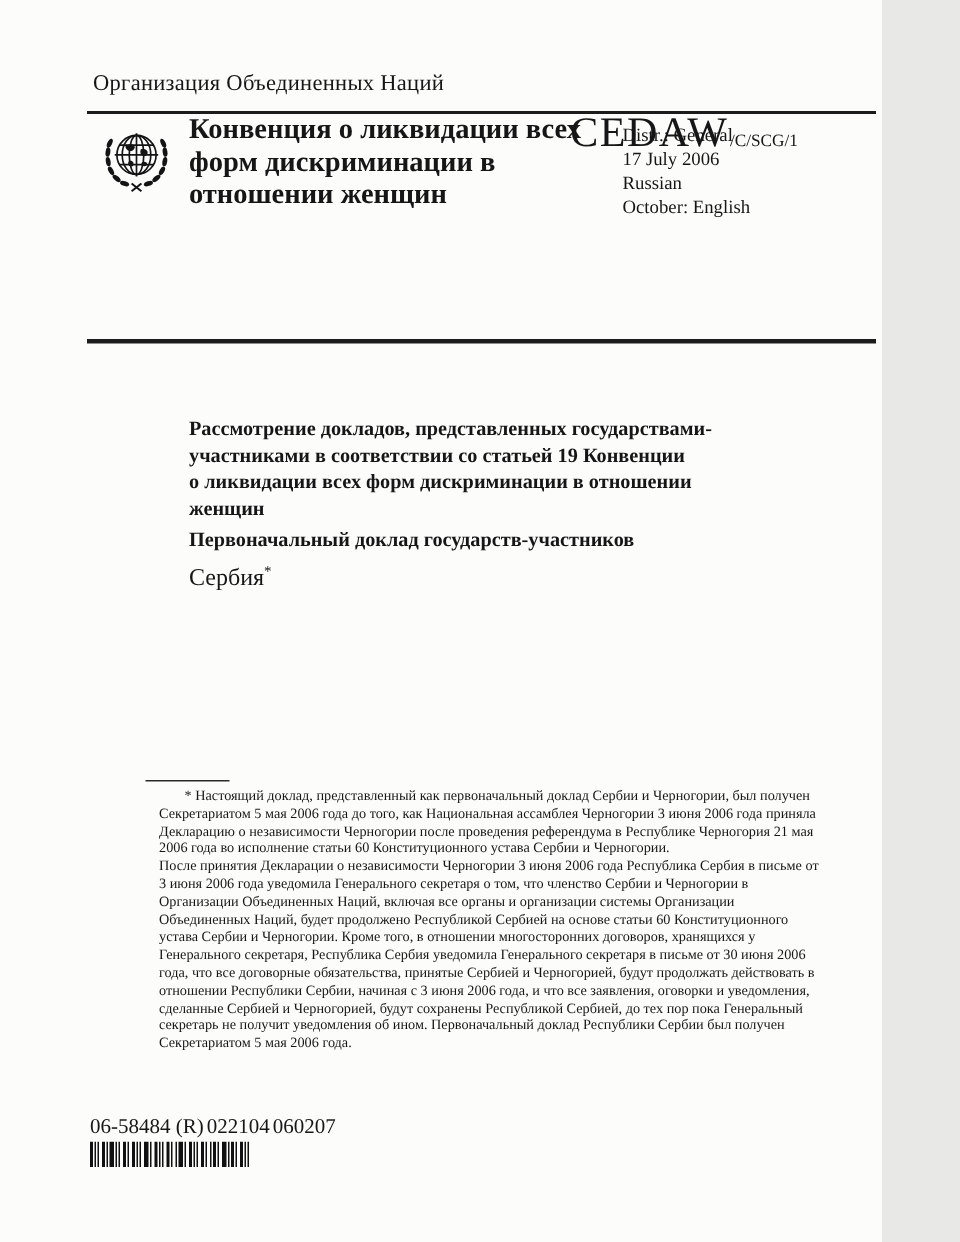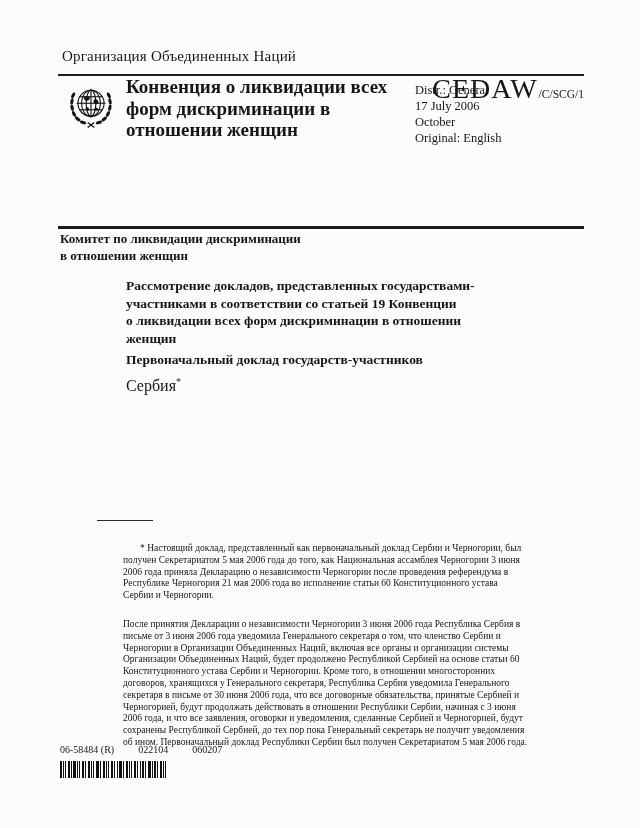--- a/index.html
+++ b/index.html
@@ -3,21 +3,21 @@
 <meta charset="utf-8">
 <style>
   html, body { margin: 0; padding: 0; }
   body {
     width: 640px; height: 828px;
     background: #e8e8e6;
     font-family: "Liberation Serif", "DejaVu Serif", serif;
   }
   .page {
     position: relative;
-    width: 640px; height: 828px;
+    width: 588px; height: 828px;
     background: #fcfcfa;
     color: #161616;
     overflow: hidden;
   }
   .abs { position: absolute; }
 
   
   .org-name {
     left: 62px; top: 48px;
     font-size: 15px; letter-spacing: 0.2px;
@@ -78,28 +78,28 @@
   .country sup { font-size: 10px; line-height: 0; }
 
   
   .fn-sep { left: 97px; top: 520px; width: 56px; height: 1px; background: #2a2a2a; }
   .footnote {
     left: 106px; top: 526px;
     width: 440px;
     font-size: 9.5px; line-height: 11.8px;
     text-align: left;
   }
-  .footnote p { margin: 17px; }
+  .footnote p { margin: 0; }
   .footnote p.first { text-indent: 17px; }
 
   
   .doc-number {
     left: 60px; top: 744px;
-    font-size: 10px;
-    display: flex; gap: 24px;
+    font-size: 14px;
+    display: flex; gap: 2px;
     white-space: nowrap;
   }
   .barcode { left: 60px; top: 761px; width: 106px; height: 17px; }
   .barcode svg { display: block; width: 100%; height: 100%; }
 </style>
 </head>
 <body>
 
 <div class="page">
 
@@ -150,28 +150,26 @@
     </svg>
   </div>
 
   <div class="abs conv-title">Конвенция о ликвидации всех
 форм дискриминации в
 отношении женщин</div>
 
   <div class="abs distr">
     <div>Distr.: General</div>
     <div>17 July 2006</div>
-    <div>October</div>
-    <div>Original: English</div>
+    <div>Russian</div>
+    <div>October: English</div>
   </div>
 
   <div class="abs rule rule-2"></div>
 
-  <div class="abs committee">Комитет по ликвидации дискриминации
-в отношении женщин</div>
 
   <div class="abs heading">Рассмотрение докладов, представленных государствами-
 участниками в соответствии со статьей 19 Конвенции
 о ликвидации всех форм дискриминации в отношении
 женщин</div>
 
   <div class="abs subheading">Первоначальный доклад государств-участников</div>
 
   <div class="abs country">
     <span>Сербия</span><sup>*</sup>

